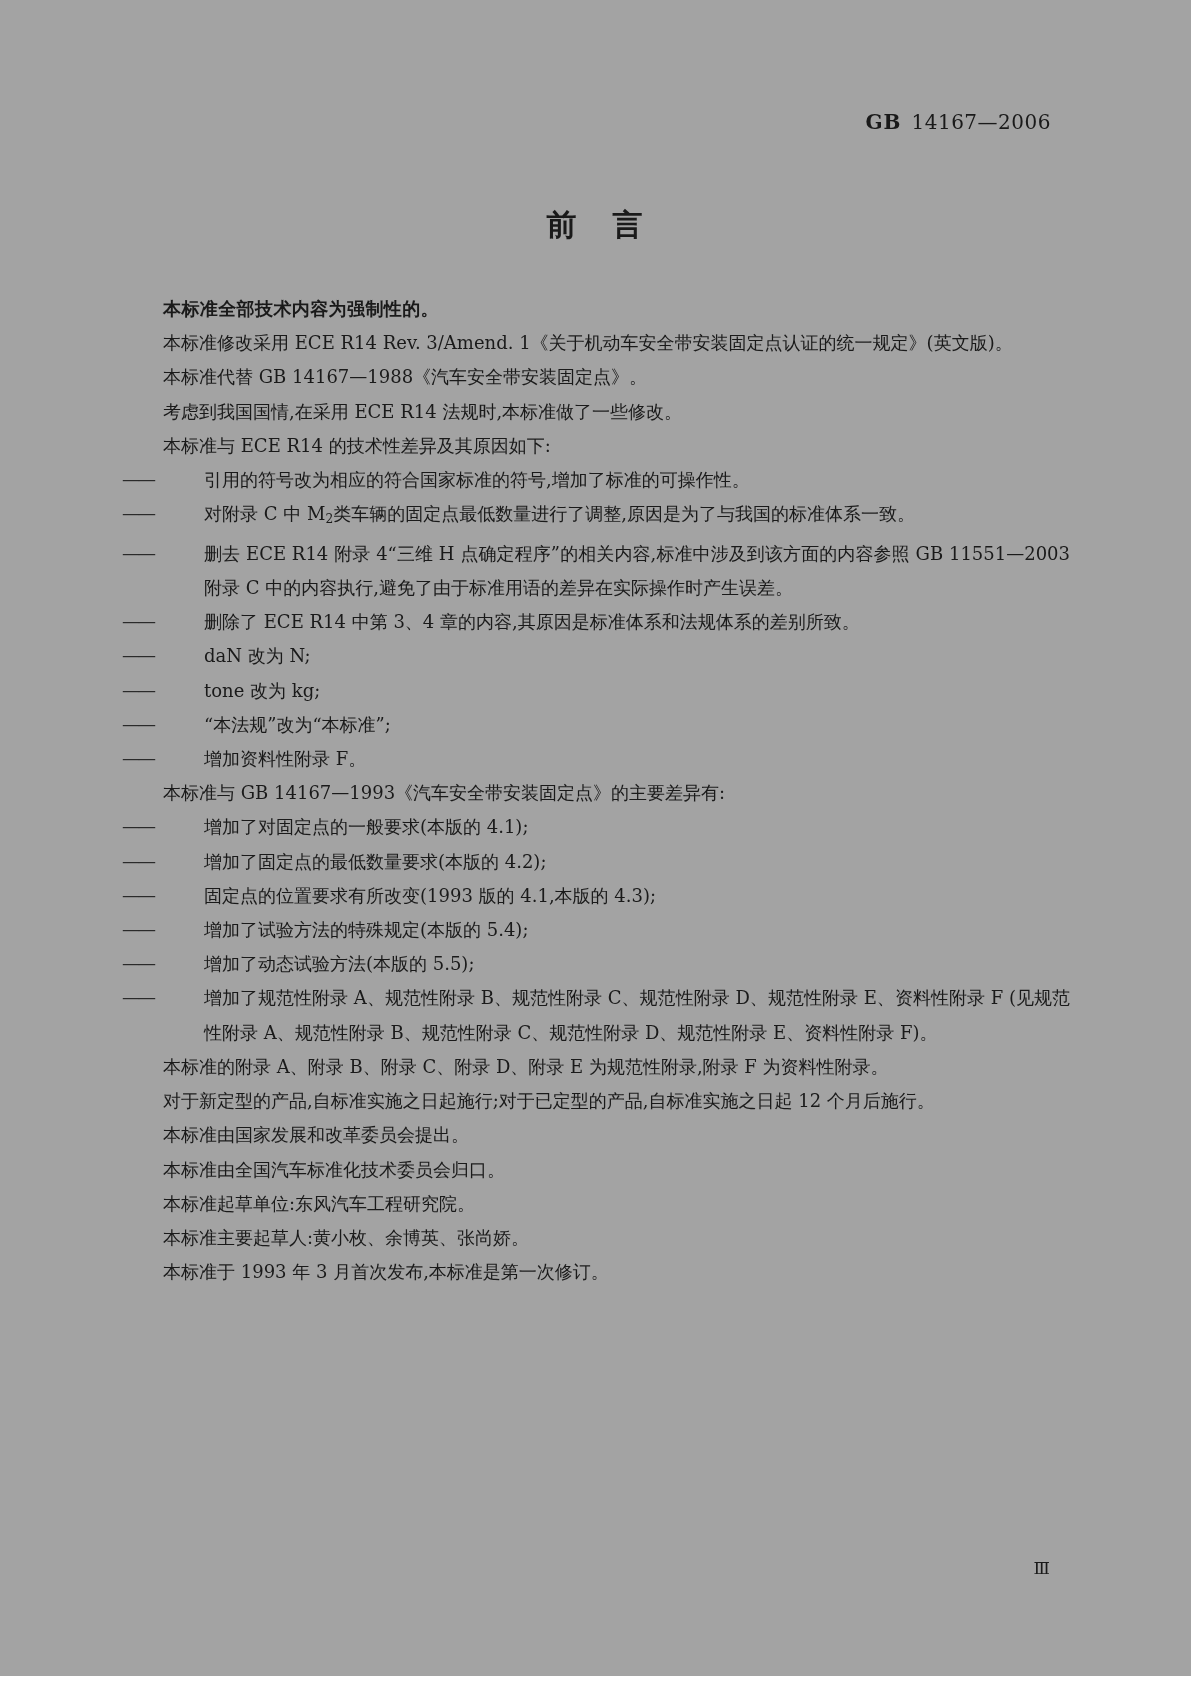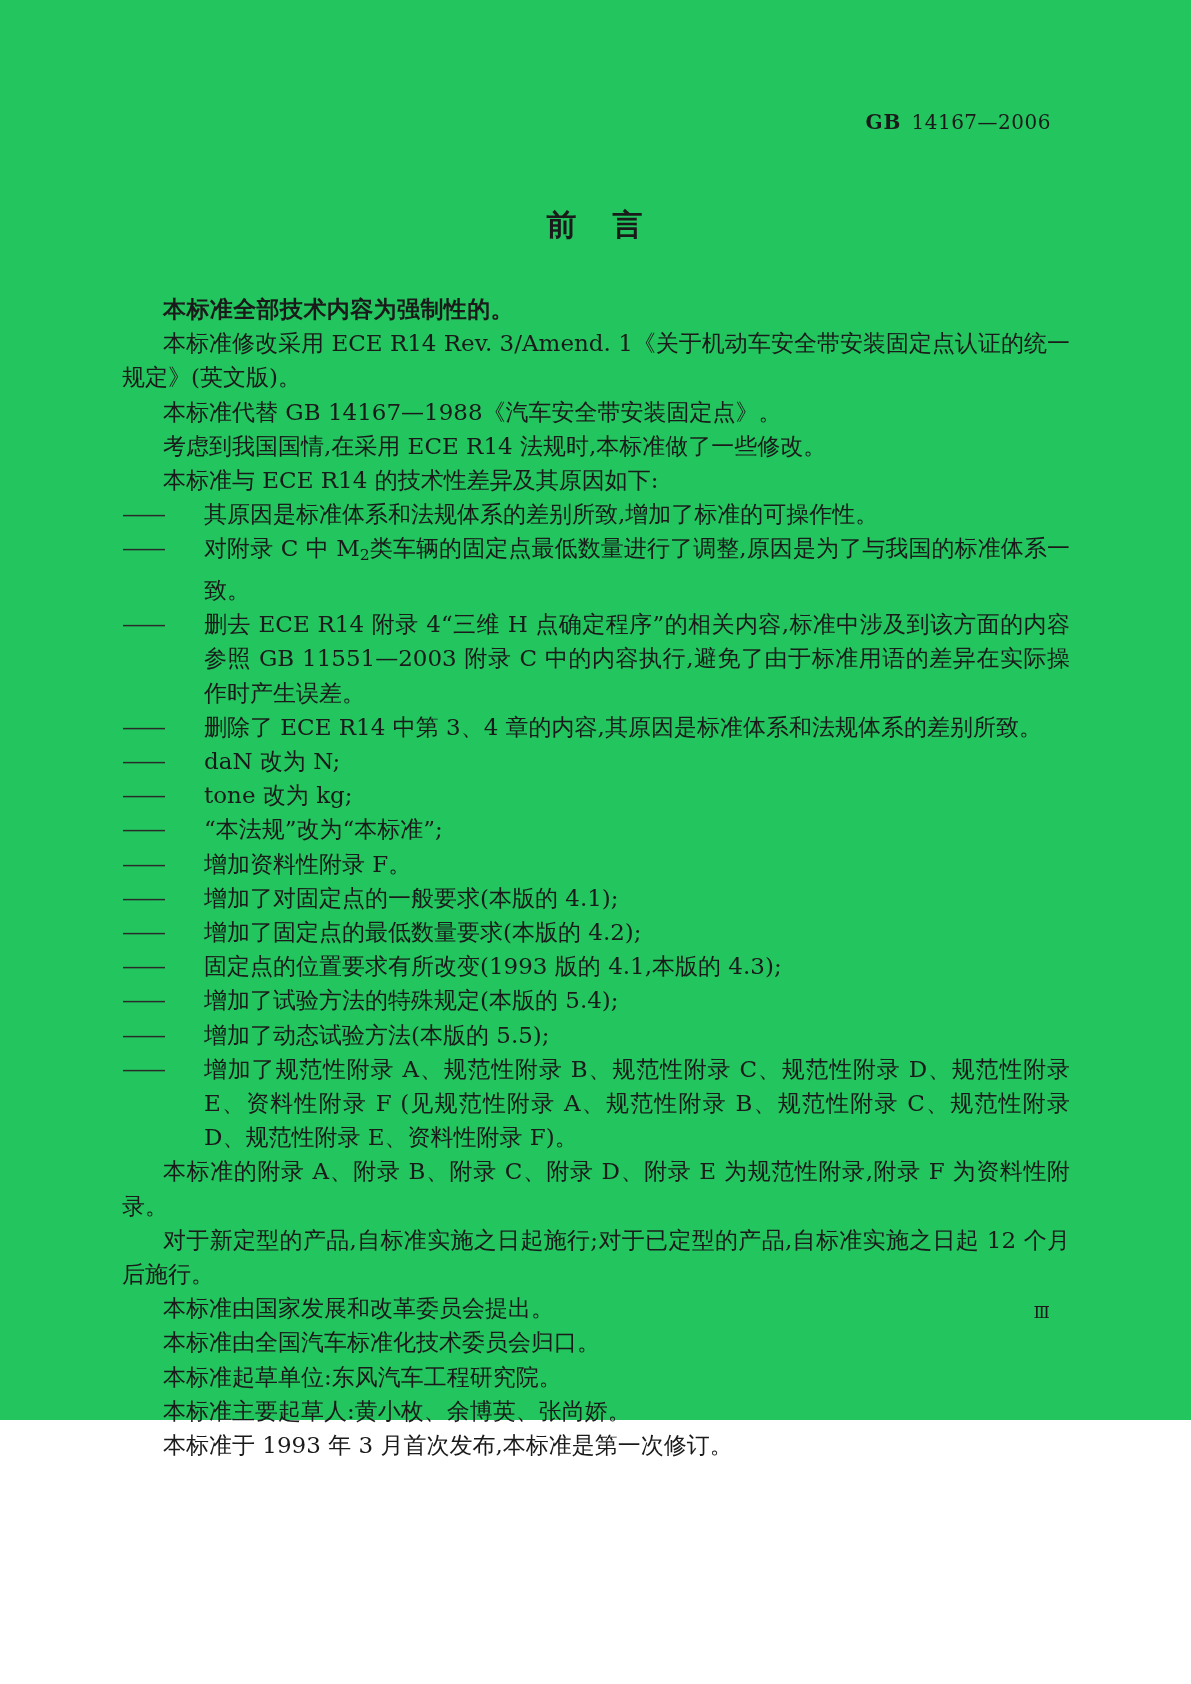--- a/index.html
+++ b/index.html
@@ -13,22 +13,22 @@
     position: relative;
     font-family: "DejaVu Serif", "Liberation Serif", serif;
     color: #1a1a1a;
     overflow: hidden;
   }
 
   .page {
     position: absolute;
     inset: 0;
     width: 1191px;
-    height: 1420px;
-    background: #22c55e;
+    height: 1676px;
+    background: #a3a3a3;
   }
 
   
   .header {
     position: absolute;
     top: 110px;
     left: 0;
     width: 1191px;
     height: 34px;
     text-align: right;
@@ -60,21 +60,21 @@
     letter-spacing: 2px;
   }
   .doc-title .t-gap { display: inline-block; width: 34px; }
 
   
   .content {
     position: absolute;
     top: 292px;
     left: 122px;
     width: 948px;
-    font-size: 23px;
+    font-size: 18px;
     line-height: 34.2px;
     text-align: justify;
     text-justify: inter-character;
   }
 
   .para {
     margin: 0;
     text-indent: 41px;
     white-space: normal;
   }
@@ -130,37 +130,38 @@
 
     <p class="para">本标准修改采用 ECE R14 Rev. 3/Amend. 1《关于机动车安全带安装固定点认证的统一规定》(英文版)。</p>
 
     <p class="para">本标准代替 GB 14167—1988《汽车安全带安装固定点》。</p>
 
 
     <p class="para">考虑到我国国情,在采用 ECE R14 法规时,本标准做了一些修改。</p>
 
     <p class="para">本标准与 ECE R14 的技术性差异及其原因如下:</p>
 
-    <p class="dash-item"><span class="dash">——</span><span>其原因是标准体系和法规体系的差别所致,增加了标准的可操作性。</span></p>
+    <p class="dash-item"><span class="dash">——</span><span>引用的符号改为相应的符合国家标准的符号,增加了标准的可操作性。</span></p>
 
     <p class="dash-item"><span class="dash">——</span><span>对附录 C 中 M</span><span class="sub">2</span><span>类车辆的固定点最低数量进行了调整,原因是为了与我国的标准体系一致。</span></p>
 
     <p class="dash-item"><span class="dash">——</span><span>删去 ECE R14 附录 4“三维 H 点确定程序”的相关内容,标准中涉及到该方面的内容参照 GB 11551—2003 附录 C 中的内容执行,避免了由于标准用语的差异在实际操作时产生误差。</span></p>
 
     <p class="dash-item"><span class="dash">——</span><span>删除了 ECE R14 中第 3、4 章的内容,其原因是标准体系和法规体系的差别所致。</span></p>
 
 
     <p class="dash-item"><span class="dash">——</span><span>daN 改为 N;</span></p>
 
     <p class="dash-item"><span class="dash">——</span><span>tone 改为 kg;</span></p>
 
     <p class="dash-item"><span class="dash">——</span><span>“本法规”改为“本标准”;</span></p>
 
     <p class="dash-item"><span class="dash">——</span><span>增加资料性附录 F。</span></p>
 
+    <p class="para">本标准与 GB 14167—1993《汽车安全带安装固定点》的主要差异有:</p>
 
     <p class="dash-item"><span class="dash">——</span><span>增加了对固定点的一般要求(本版的 4.1);</span></p>
 
     <p class="dash-item"><span class="dash">——</span><span>增加了固定点的最低数量要求(本版的 4.2);</span></p>
 
     <p class="dash-item"><span class="dash">——</span><span>固定点的位置要求有所改变(1993 版的 4.1,本版的 4.3);</span></p>
 
     <p class="dash-item"><span class="dash">——</span><span>增加了试验方法的特殊规定(本版的 5.4);</span></p>
 
     <p class="dash-item"><span class="dash">——</span><span>增加了动态试验方法(本版的 5.5);</span></p>

